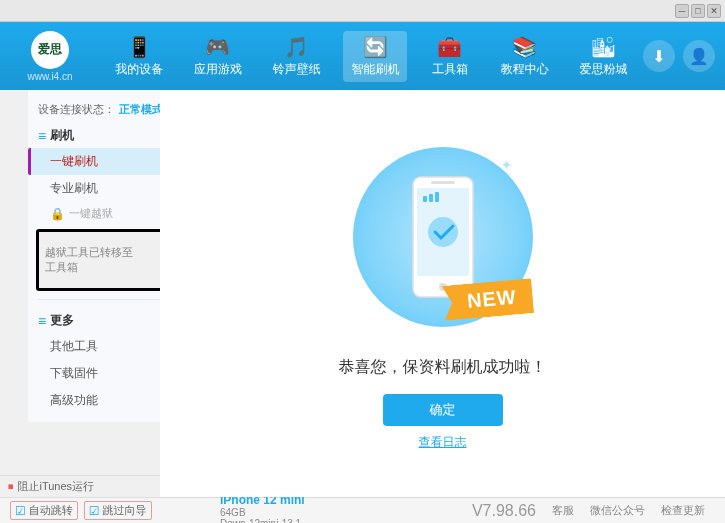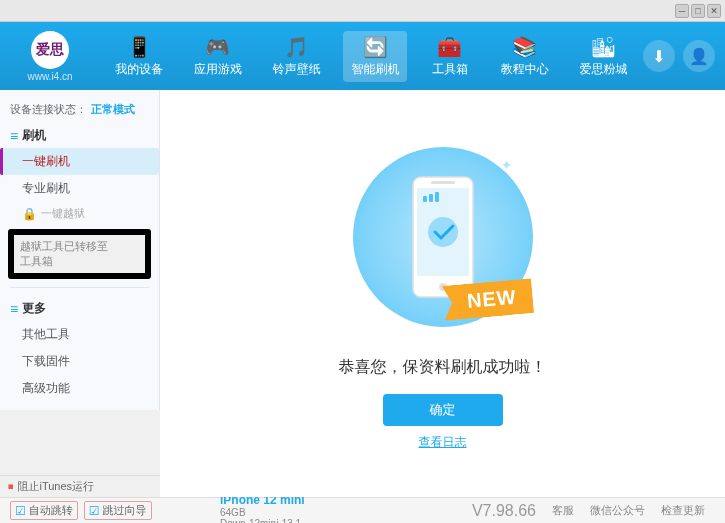--- a/index.html
+++ b/index.html
@@ -70,21 +70,21 @@
       display: flex;
       height: calc(523px - 22px - 68px - 26px);
     }
 
     
     .sidebar {
       width: 160px;
       background: #f7f9fc;
       border-right: 1px solid #e0e6ed;
       padding: 8px 0;
-      display: flex; flex-direction: column;
+      display: flex; flex-direction: column; margin-left: 28px;
     }
     .status-bar-top {
       padding: 4px 10px 6px 10px;
       font-size: 11px;
       color: #666;
       display: flex; align-items: center; gap: 4px;
     }
     .status-normal { color: #1eaaed; font-weight: bold; }
     .sidebar-section-header {
       display: flex; align-items: center; gap: 4px;
@@ -107,23 +107,23 @@
     .sidebar-divider { height: 1px; background: #e0e6ed; margin: 4px 10px; }
     .sidebar-grayed {
       padding: 4px 10px 4px 22px;
       color: #aaa; font-size: 11px;
       display: flex; align-items: center; gap: 4px;
     }
     .lock-icon { font-size: 12px; color: #bbb; }
     .jailbreak-notice {
       margin: 4px 8px;
       background: #f0f0f0;
-      border: 6px solid #000000;
+      border: 3px solid #000000;
       border-radius: 3px;
-      padding: 4px 6px;
+      padding: 13px 6px;
       font-size: 11px; color: #888;
     }
     .more-section {
       margin-top: 4px;
     }
 
     
     .content {
       flex: 1;
       background: #fff;
@@ -239,21 +239,21 @@
 
 <div class="titlebar">
   <div class="titlebar-btn">─</div>
   <div class="titlebar-btn">□</div>
   <div class="titlebar-btn">✕</div>
 </div>
 
 <div class="header">
   <div class="logo-area">
     <div class="logo-circle">
-      <span style="font-size:14px;color:#701a75;font-weight:bold;">爱思</span>
+      <span style="font-size:12px;color:#14532d;font-weight:bold;">爱思</span>
     </div>
     <span class="logo-url">www.i4.cn</span>
   </div>
   <div class="nav-items">
     <div class="nav-item">
       <span class="nav-icon">📱</span>
       <span>我的设备</span>
     </div>
     <div class="nav-item">
       <span class="nav-icon">🎮</span>

